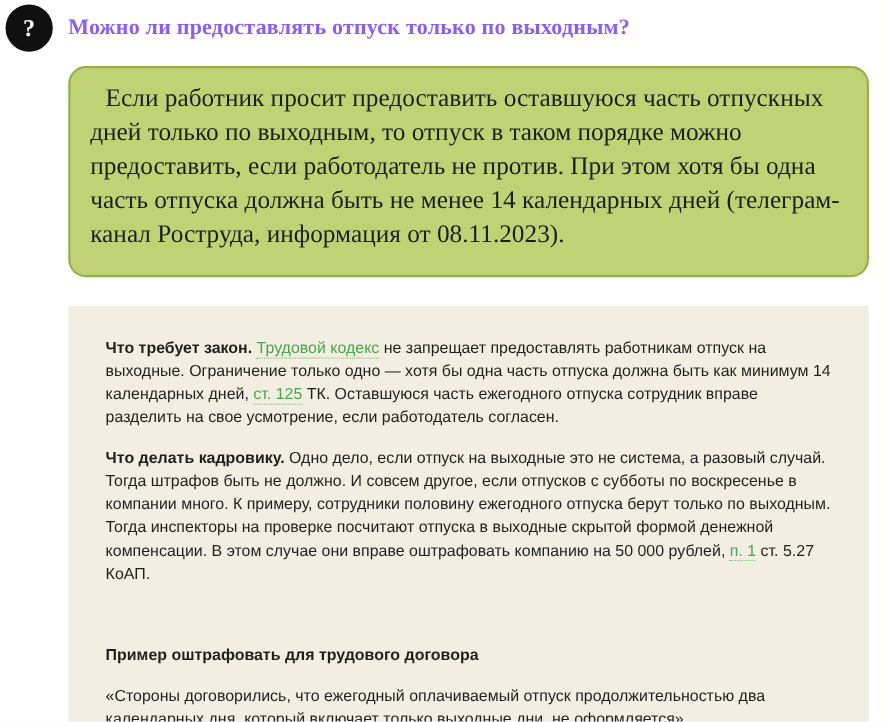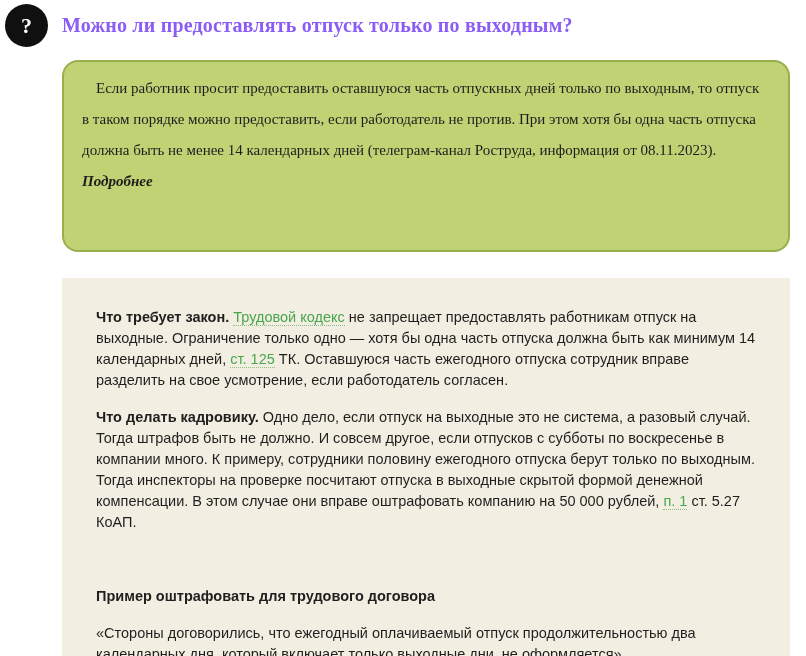--- a/index.html
+++ b/index.html
@@ -50,21 +50,21 @@
 
   
   .answer {
     margin: 13px 16px 0 62px;
     width: 728px;
     min-height: 192px;
     border-radius: 16px;
     border: 2px solid #97b04d;
     padding: 11px 18px 10px 18px;
     font-family: "Liberation Serif", serif;
-    font-size: 15px;
+    font-size: 23px;
     line-height: 31px;
     color: #1d1d1d;
   }
   .answer-text {
     margin: 0;
     text-indent: 14px;
   }
   .more {
     display: inline-block;
     margin-top: 0;
@@ -101,21 +101,20 @@
 
   <div class="header">
     <div class="qicon">
       <span>?</span>
     </div>
     <h1 class="title">Можно ли предоставлять отпуск только по выходным?</h1>
   </div>
 
   <div class="answer" style="background: rgb(192, 210, 116); border-color: rgb(151, 176, 77);">
     <p class="answer-text">Если работник просит предоставить оставшуюся часть отпускных дней только по выходным, то отпуск в таком порядке можно предоставить, если работодатель не против. При этом хотя бы одна часть отпуска должна быть не менее 14 календарных дней (телеграм-канал Роструда, информация от 08.11.2023).</p>
-    <a class="more">Подробнее</a>
   </div>
 
   <div class="details" id="details" style="background: rgb(242, 239, 226);">
       <div class="para"><span class="b">Что требует закон. </span><a class="ilink" style="color: rgb(73, 165, 78);">Трудовой кодекс</a><span class="n"> не запрещает предоставлять работникам отпуск на выходные. Ограничение только одно — хотя бы одна часть отпуска должна быть как минимум 14 календарных дней, </span><a class="ilink" style="color: rgb(73, 165, 78);">ст. 125</a><span class="n"> ТК. Оставшуюся часть ежегодного отпуска сотрудник вправе разделить на свое усмотрение, если работодатель согласен.</span></div>
       <div class="para"><span class="b">Что делать кадровику. </span><span class="n">Одно дело, если отпуск на выходные это не система, а разовый случай. Тогда штрафов быть не должно. И совсем другое, если отпусков с субботы по воскресенье в компании много. К примеру, сотрудники половину ежегодного отпуска берут только по выходным. Тогда инспекторы на проверке посчитают отпуска в выходные скрытой формой денежной компенсации. В этом случае они вправе оштрафовать компанию на 50 000 рублей, </span><a class="ilink" style="color: rgb(73, 165, 78);">п. 1</a><span class="n"> ст. 5.27 КоАП.</span></div>
       <div class="spacer"></div>
       <div class="para"><span class="b">Пример оштрафовать для трудового договора</span></div>
       <div class="para"><span class="n">«Стороны договорились, что ежегодный оплачиваемый отпуск продолжительностью два календарных дня, который включает только выходные дни, не оформляется».</span></div>
     </div>
 

